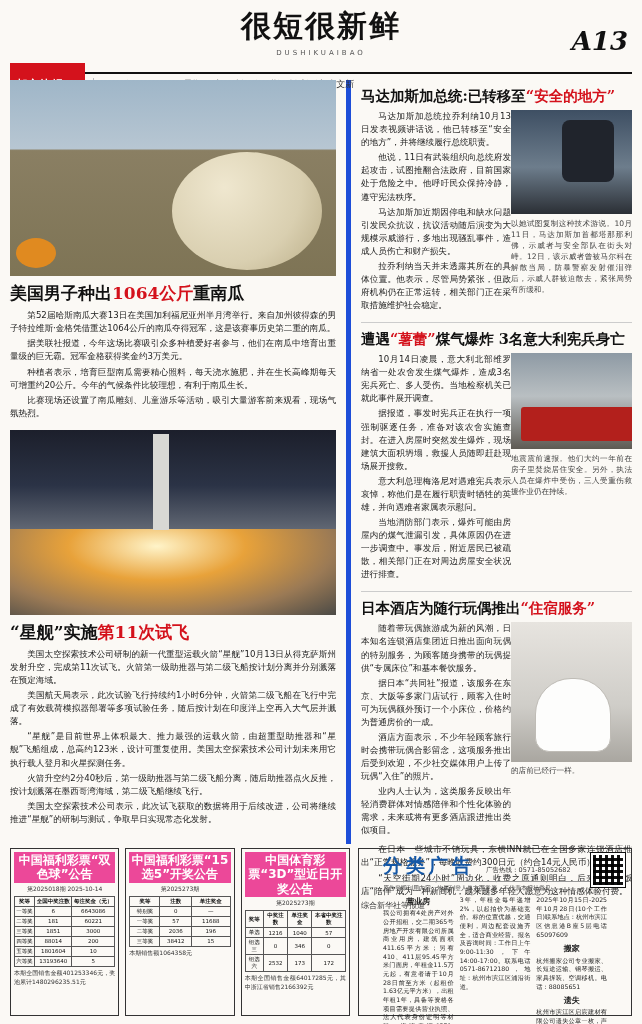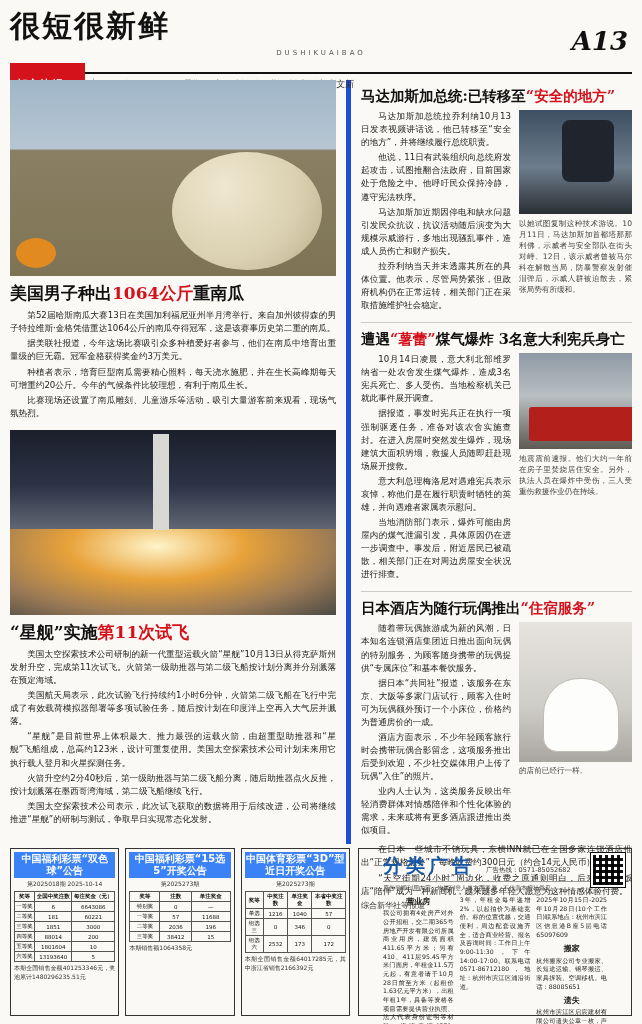--- a/index.html
+++ b/index.html
@@ -17,20 +17,21 @@
     background: #fbf9f5;
     padding: 0 10px;
   }
   
   .masthead {
     position: relative;
     height: 74px;
     border-bottom: 2px solid #111;
   }
   .mast-title {
+    text-align: center;
     font-family: "DejaVu Serif", "Liberation Serif", serif;
     font-weight: bold;
     font-size: 30px;
     letter-spacing: 2px;
     padding-top: 6px;
     color: #111;
   }
   .mast-sub {
     text-align: center;
     font-size: 7px;
@@ -132,37 +133,37 @@
   .hl-accent { color: #d4121c; }
   .body-text {
     font-size: 8.6px;
     line-height: 1.52;
     text-align: justify;
     color: #222;
     text-indent: 2em;
   }
   .body-text p { margin: 0 0 2px 0; }
   .cap { font-size: 7.6px; color:#444; line-height:1.45; text-align: justify; }
-  .flowrow { display: flex; gap: 8px; }
+  .flowrow { display: flex; gap: 0; }
   .src { font-size: 8px; text-align: left; color:#333; margin-top:0; }
   hr.sep { border:0; border-top:1px solid #ccc; margin:8px 0 6px 0; }
 
   
   .ads {
     position: absolute;
     left: 10px; right: 10px;
     top: 848px;
     height: 168px;
   }
   .ads-inner { display:flex; gap:8px; height:100%; }
   .lottery { display:flex; gap:6px; width:340px; }
   .lot-box { border:1px solid #333; padding:3px; width:110px; }
   .lot-title {
-    font-size:10px; font-weight:bold; text-align:center;
-    background:#3b82f6; color:#fff; padding:1px 0; line-height:1.2;
+    font-size:12px; font-weight:bold; text-align:center;
+    background:#ec4899; color:#fff; padding:1px 0; line-height:1.2;
   }
   .lot-sub { font-size:6px; text-align:center; color:#333; margin:2px 0; }
   table.lot { width:100%; border-collapse:collapse; font-size:5.5px; }
   table.lot td, table.lot th { border:1px solid #555; padding:1px; text-align:center; }
   .classified { flex:1; border:1px solid #333; padding:4px 24px; position:relative; }
   .cl-title {
     font-family:"DejaVu Serif","Liberation Serif",serif;
     font-size:19px; font-weight:bold; letter-spacing:4px; color:#1457a6;
     display:inline-block;
   }

